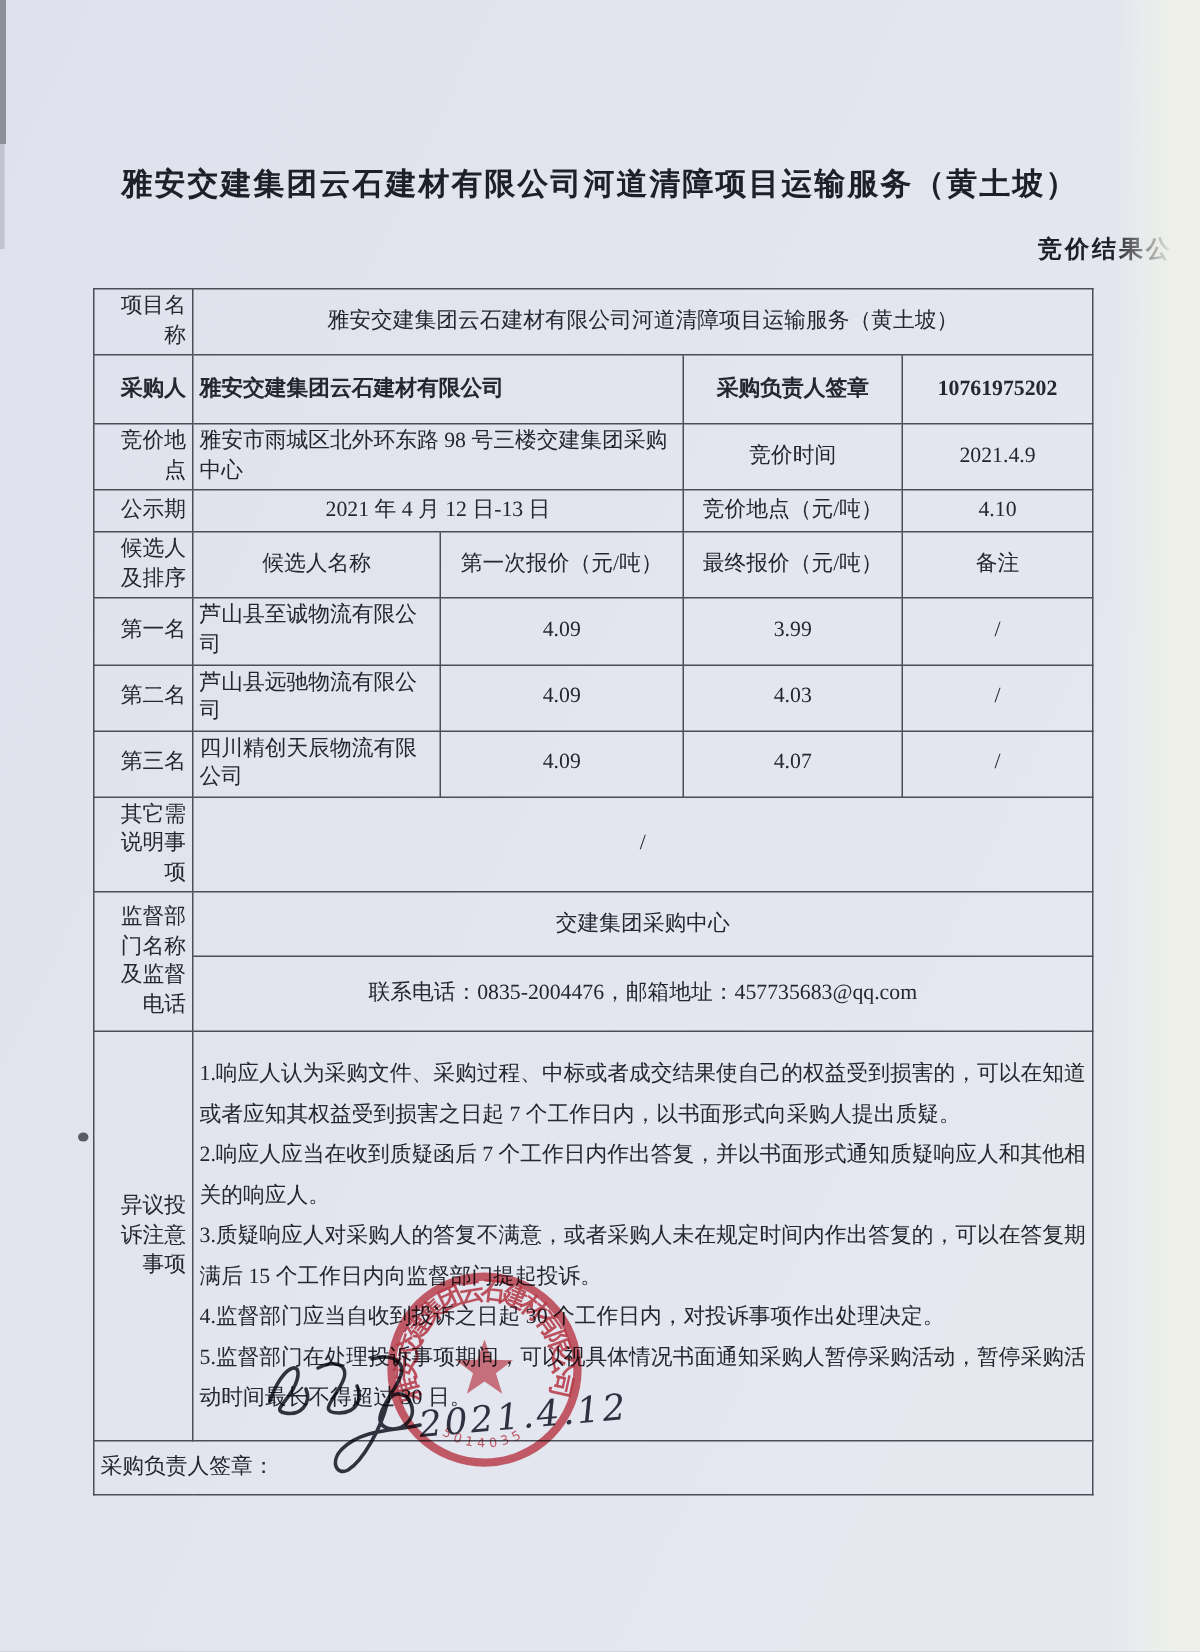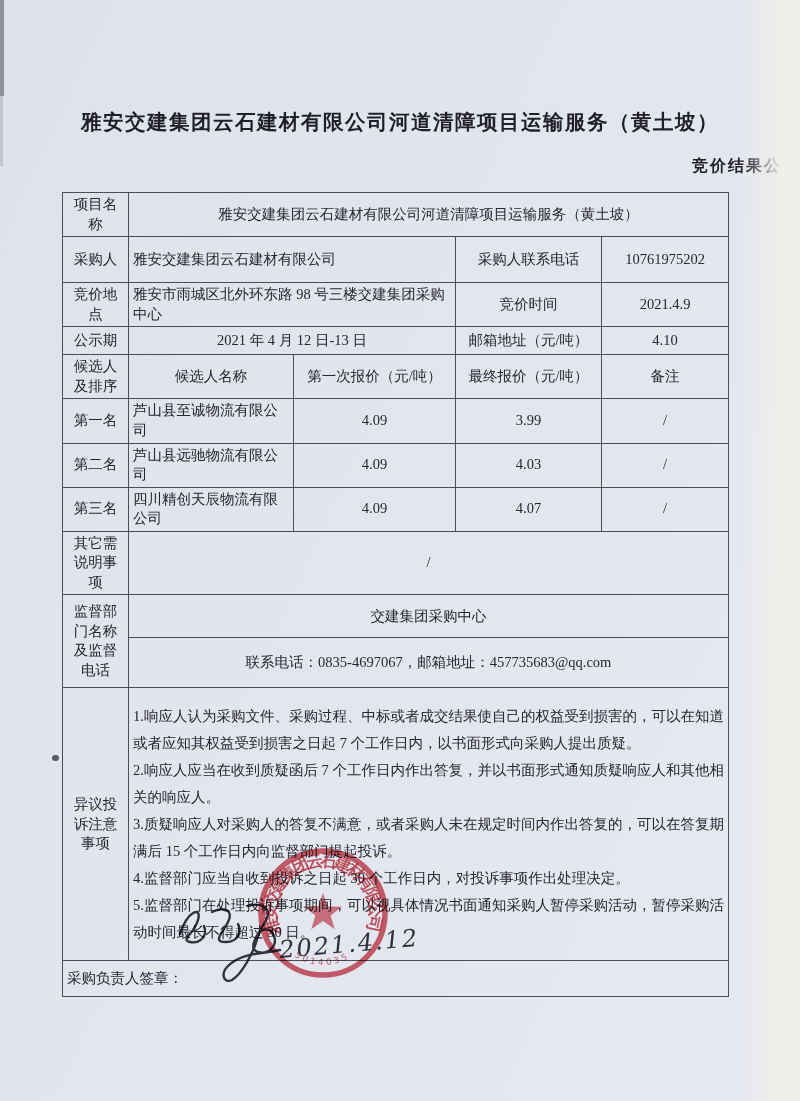--- a/index.html
+++ b/index.html
@@ -36,24 +36,24 @@
     border-collapse:collapse;table-layout:fixed;width:666px;
     font-size:14.5px;color:#26262e;
   }
   table.doc td{
     border:1px solid #4d4d58;
     padding:2px 4px;
     vertical-align:middle;
     line-height:1.35;
     word-break:break-all;
   }
-  td.lab{text-align:center;padding-left:3px;padding-right:2px;margin-top:48px;}
+  td.lab{text-align:right;padding-left:3px;padding-right:2px;margin-top:48px;}
   td.ctr{text-align:center;}
   td.lft{text-align:left;padding-left:6px;}
-  tr.r1{height:44px;} tr.r2{height:46px;} tr.r3{height:44px;} tr.r4{height:28px;padding-left:34px;}
+  tr.r1{height:44px;} tr.r2{height:46px;font-weight:bold;} tr.r3{height:44px;} tr.r4{height:28px;padding-left:34px;}
   tr.r5{height:38px;} tr.r6{height:43px;} tr.r7{height:42px;} tr.r8{height:42px;}
   tr.r9{height:39px;} tr.r10{height:43px;} tr.r11{height:50px;} tr.r12{height:273px;}
   tr.r13{height:36px;}
   td.notes{text-align:left;padding:8px 8px 8px 6px;margin-left:32px;}
   .note-line{line-height:27px;word-break:break-all;}
   td.sig-row{border:1px solid #4d4d58;text-align:left;padding-left:5px;font-size:14.5px;}
   .overlay{position:absolute;left:0;top:0;width:800px;height:1101px;pointer-events:none;}
   .seal-svg{position:absolute;left:243px;top:833px;mix-blend-mode:multiply;opacity:.92;}
   .sign-svg{position:absolute;left:168px;top:896px;mix-blend-mode:multiply;}
 </style>
@@ -80,35 +80,35 @@
 
     <tbody>
         <tr class="r1">
       <td class="lab">项目名称</td>
       <td class="ctr" colspan="4">雅安交建集团云石建材有限公司河道清障项目运输服务（黄土坡）</td>
     </tr>
 
     <tr class="r2">
       <td class="lab">采购人</td>
       <td class="lft" colspan="2">雅安交建集团云石建材有限公司</td>
-      <td class="ctr">采购人联系电话</td>
+      <td class="ctr">采购负责人签章</td>
       <td class="ctr">10761975202</td>
     </tr>
 
     <tr class="r3">
       <td class="lab">竞价地点</td>
       <td class="lft" colspan="2">雅安市雨城区北外环东路 98 号三楼交建集团采购中心</td>
       <td class="ctr">竞价时间</td>
       <td class="ctr">2021.4.9</td>
     </tr>
 
     <tr class="r4">
       <td class="lab">公示期</td>
       <td class="ctr" colspan="2">2021 年 4 月 12 日-13 日</td>
-      <td class="ctr">邮箱地址（元/吨）</td>
+      <td class="ctr">竞价地点（元/吨）</td>
       <td class="ctr">4.10</td>
     </tr>
 
     <tr class="r5">
       <td class="lab">候选人及排序</td>
       <td class="ctr">候选人名称</td>
       <td class="ctr">第一次报价（元/吨）</td>
       <td class="ctr">最终报价（元/吨）</td>
       <td class="ctr">备注</td>
     </tr>
@@ -140,21 +140,21 @@
     <tr class="r9">
       <td class="lab">其它需说明事项</td>
       <td class="ctr" colspan="4">/</td>
     </tr>
 
     <tr class="r10">
       <td class="lab" rowspan="2">监督部门名称及监督电话</td>
       <td class="ctr" colspan="4">交建集团采购中心</td>
     </tr>
     <tr class="r11">
-      <td class="ctr" colspan="4">联系电话：0835-4697067，邮箱地址：457735683@qq.com</td>
+      <td class="ctr" colspan="4">联系电话：0835-2004476，邮箱地址：457735683@qq.com</td>
     </tr>
 
     <tr class="r12">
       <td class="lab">异议投诉注意事项</td>
       <td class="notes" colspan="4">
         <div class="note-line">1.响应人认为采购文件、采购过程、中标或者成交结果使自己的权益受到损害的，可以在知道或者应知其权益受到损害之日起 7 个工作日内，以书面形式向采购人提出质疑。</div>
         <div class="note-line">2.响应人应当在收到质疑函后 7 个工作日内作出答复，并以书面形式通知质疑响应人和其他相关的响应人。</div>
         <div class="note-line">3.质疑响应人对采购人的答复不满意，或者采购人未在规定时间内作出答复的，可以在答复期满后 15 个工作日内向监督部门提起投诉。</div>
         <div class="note-line">4.监督部门应当自收到投诉之日起 30 个工作日内，对投诉事项作出处理决定。</div>
         <div class="note-line">5.监督部门在处理投诉事项期间，可以视具体情况书面通知采购人暂停采购活动，暂停采购活动时间最长不得超过 30 日。</div>

